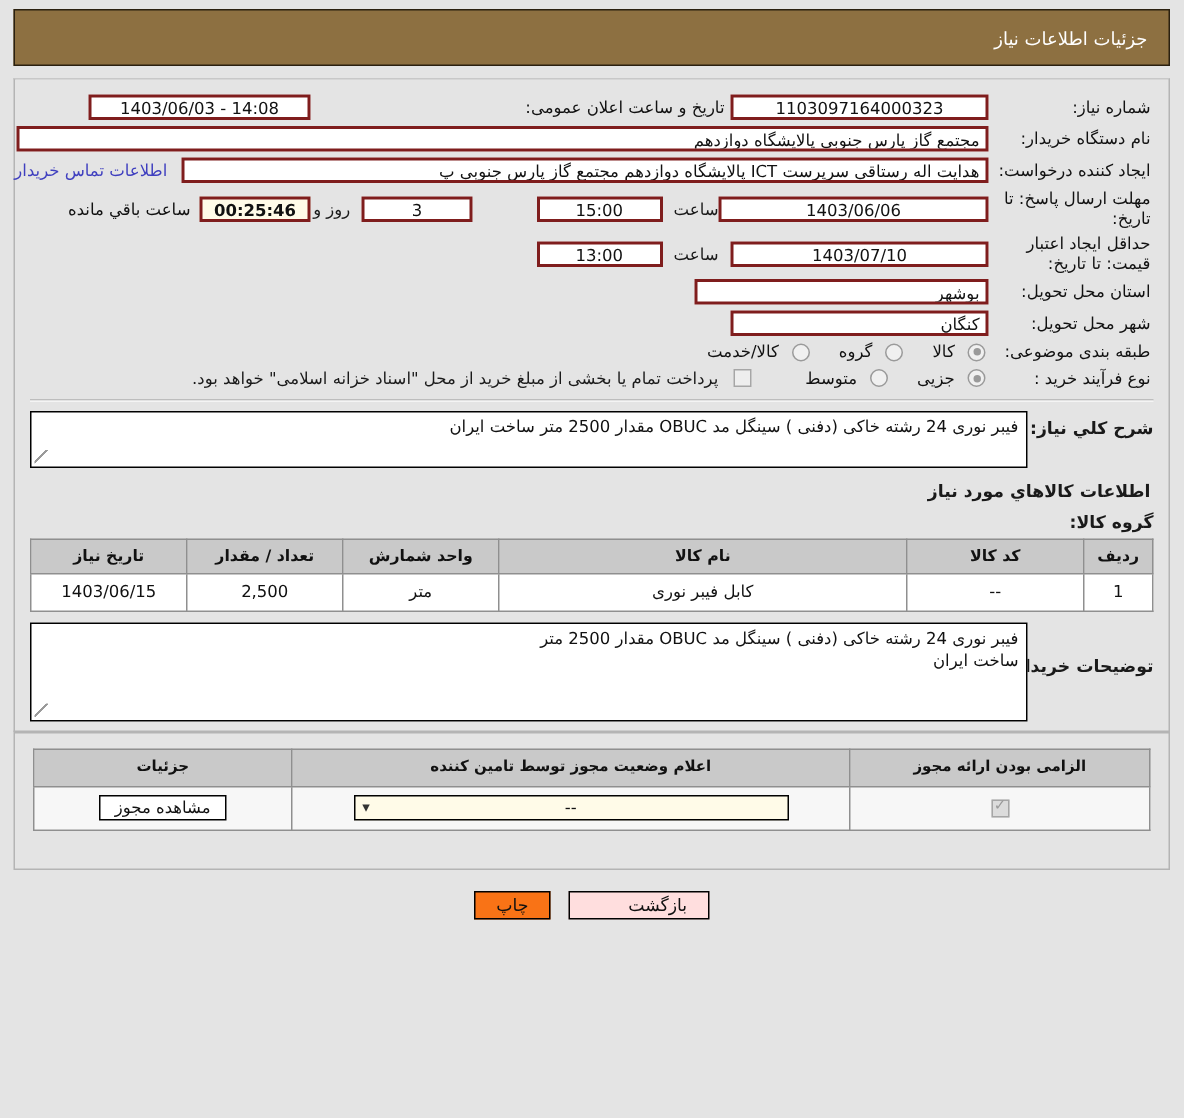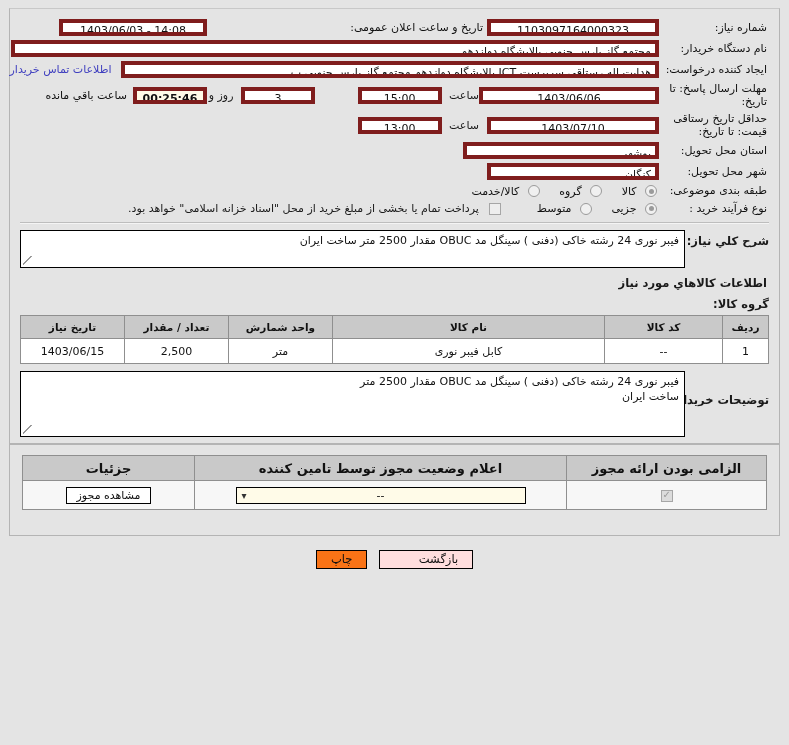--- a/index.html
+++ b/index.html
@@ -92,21 +92,21 @@
   }
   td.lbl {
     text-align: right;
     white-space: normal;
     color: #111;
     padding-left: 6px;
     padding-right: 2px;
     line-height: 13px;
   }
   .fld {
-    border: 4px solid #7f1d1d;
+    border: 2px solid #7f1d1d;
     background: #fff;
     height: 17px;
     line-height: 16px;
     font-size: 11px;
     padding: 0 4px;
     box-sizing: border-box;
     text-align: center;
     color: #111;
     overflow: hidden;
     white-space: nowrap;
@@ -288,21 +288,21 @@
   table.permits {
     width: 100%;
     border-collapse: collapse;
     font-size: 11px;
     background: #fff;
   }
   table.permits th {
     background: #c9c9c9;
     border: 1px solid #8f8f8f;
     height: 22px;
-    font-size: 13px;
+    font-size: 10px;
     font-weight: bold;
     text-align: center;
     color: #111;
   }
   table.permits td {
     background: #f7f7f7;
     border: 1px solid #8f8f8f;
     height: 26px;
     text-align: center;
     vertical-align: middle;
@@ -366,20 +366,23 @@
 <div class="page">
 
   <div class="watermark">
     <div class="wm-text">irtender.net</div>
     <svg class="wm-logo" viewBox="0 0 96 108">
       <path d="M8 108 L8 46 C8 22 26 6 48 6 C70 6 88 22 88 46 L88 108 L68 108 L68 46 C68 34 59 25 48 25 C37 25 28 34 28 46 L28 108 Z" fill="rgba(196,140,140,0.34)"></path>
       <path d="M40 60 L72 60 L56 92 Z" fill="rgba(206,120,120,0.40)"></path>
     </svg>
   </div>
 
+  <div class="topbar-wrap">
+    <div class="topbar">جزئیات اطلاعات نیاز</div>
+  </div>
 
   <div class="panel" style="position:relative;z-index:10;">
     <div class="panel-inner">
 
       <table class="frm">
         <colgroup>
           <col style="width:108px">
             <col style="width:176px">
             <col style="width:168px">
           <col style="width:108px">
@@ -427,21 +430,21 @@
             <span class="fld" style="width:74px">3</span>
             <span class="inline-lbl">روز و</span>
           </td>
           <td>
             <span class="fld cream" style="width:74px">00:25:46</span>
           </td>
           <td class="lbl">ساعت باقي مانده</td>
         </tr>
 
         <tr>
-          <td class="lbl">حداقل تاریخ رستاقی قیمت: تا تاریخ:</td>
+          <td class="lbl">حداقل ایجاد اعتبار قیمت: تا تاریخ:</td>
           <td>
             <span class="fld" style="width:172px">1403/07/10</span>
           </td>
           <td style="white-space:nowrap">
             <span class="inline-lbl">ساعت</span>
             <span class="fld" style="width:84px">13:00</span>
           </td>
           <td colspan="3"></td>
         </tr>
 

